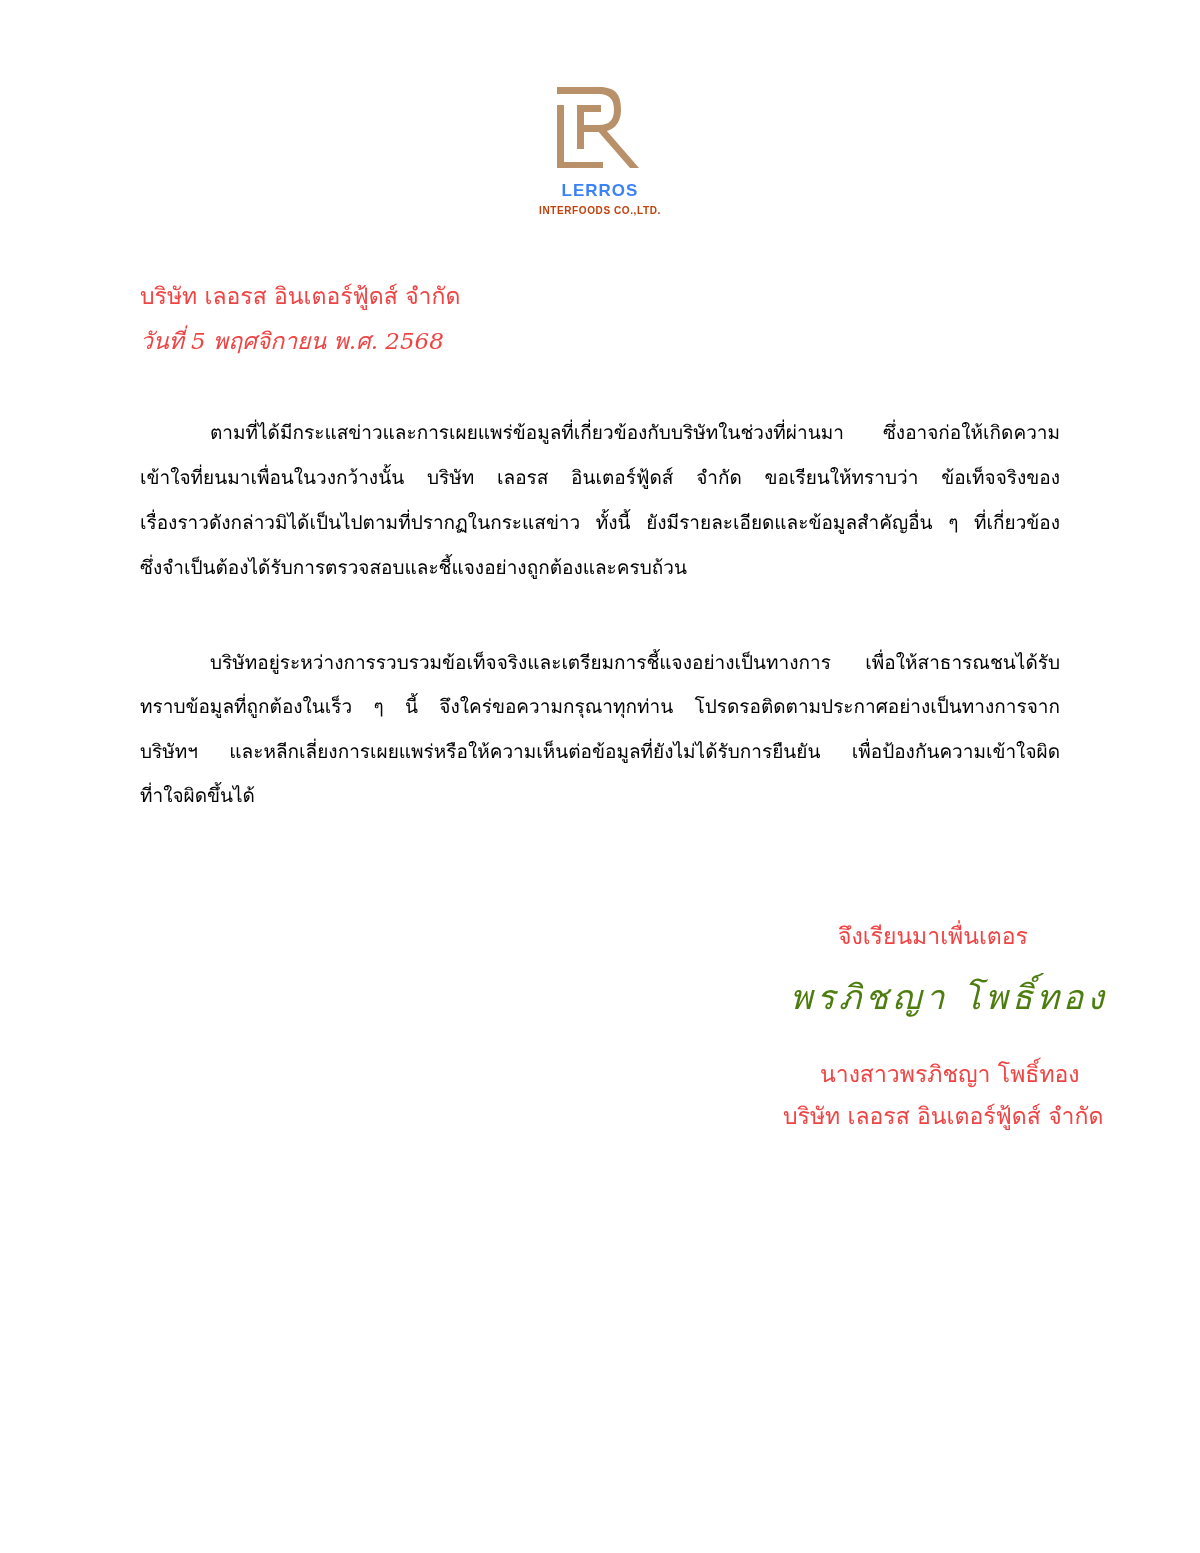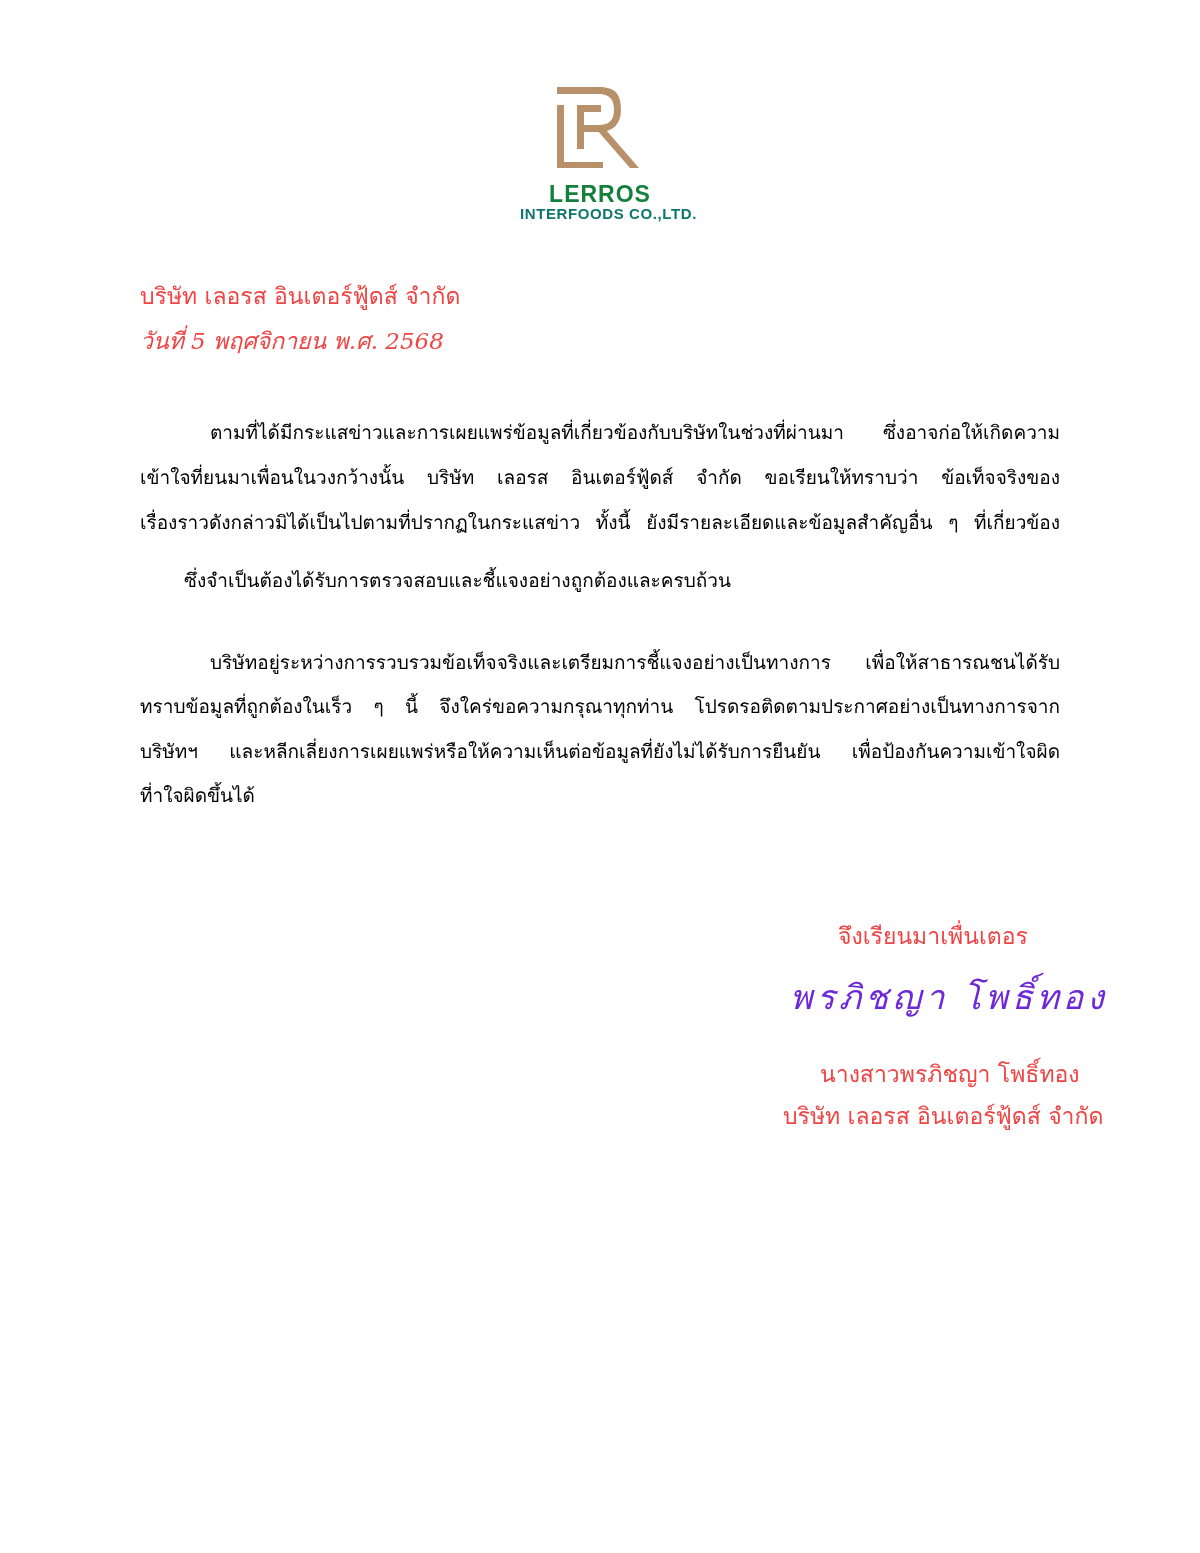--- a/index.html
+++ b/index.html
@@ -30,35 +30,35 @@
       height: 90px;
     }
     .logo-name {
       position: absolute;
       left: 0;
       top: 101px;
       width: 120px;
       text-align: center;
       font-family: "Liberation Sans", "DejaVu Sans", sans-serif;
       font-weight: bold;
-      font-size: 23px;
+      font-size: 17px;
       letter-spacing: 1px;
-      color: #15803d;
+      color: #3b82f6;
     }
     .logo-sub {
       position: absolute;
       left: -20px;
       top: 125px;
       width: 160px;
       text-align: center;
       font-family: "Liberation Sans", "DejaVu Sans", sans-serif;
       font-weight: bold;
-      font-size: 15px;
+      font-size: 10px;
       letter-spacing: 0.6px;
-      color: #0f766e;
+      color: #c2410c;
       white-space: nowrap;
     }
     .line {
       position: absolute;
       font-size: 23px;
       line-height: 24px;
       white-space: nowrap;
       color: #ef4444;
     }
     .header-company { left: 140px; top: 284px; }
@@ -80,21 +80,21 @@
     .para .pline.last { text-align-last: left; }
 
     .closing   { left: 838px; top: 924px; }
     .signature {
       position: absolute;
       left: 790px;
       top: 975px;
       font-family: "DejaVu Sans", sans-serif;
       font-size: 34px;
       line-height: 44px;
-      color: #6d28d9;
+      color: #4d7c0f;
       font-style: italic;
       white-space: nowrap;
       letter-spacing: 4px;
     }
     .signer-name { left: 808px; top: 1062px; margin-left: 12px; }
     .signer-org  { left: 783px; top: 1104px; }
   </style>
 </head>
 <body>
 
@@ -121,21 +121,21 @@
   <div class="logo-sub">INTERFOODS CO.,LTD.</div>
 </div>
 
 <div class="line header-company">บริษัท เลอรส อินเตอร์ฟู้ดส์ จำกัด</div>
 <div class="line header-date">วันที่ 5 พฤศจิกายน พ.ศ. 2568</div>
 
 <div class="para" style="top:420px;">
   <div class="pline indent" style="top:0px;">ตามที่ได้มีกระแสข่าวและการเผยแพร่ข้อมูลที่เกี่ยวข้องกับบริษัทในช่วงที่ผ่านมา ซึ่งอาจก่อให้เกิดความ</div>
   <div class="pline" style="top:45px;">เข้าใจที่ยนมาเพื่อนในวงกว้างนั้น บริษัท เลอรส อินเตอร์ฟู้ดส์ จำกัด ขอเรียนให้ทราบว่า ข้อเท็จจริงของ</div>
   <div class="pline" style="top:90px;">เรื่องราวดังกล่าวมิได้เป็นไปตามที่ปรากฏในกระแสข่าว ทั้งนี้ ยังมีรายละเอียดและข้อมูลสำคัญอื่น ๆ ที่เกี่ยวข้อง</div>
-  <div class="pline last" style="top:148px;margin-left:44px;">ซึ่งจำเป็นต้องได้รับการตรวจสอบและชี้แจงอย่างถูกต้องและครบถ้วน</div>
+  <div class="pline last" style="top:135px;">ซึ่งจำเป็นต้องได้รับการตรวจสอบและชี้แจงอย่างถูกต้องและครบถ้วน</div>
 </div>
 
 <div class="para" style="top:650px;">
   <div class="pline indent" style="top:0px;">บริษัทอยู่ระหว่างการรวบรวมข้อเท็จจริงและเตรียมการชี้แจงอย่างเป็นทางการ เพื่อให้สาธารณชนได้รับ</div>
   <div class="pline" style="top:44px;">ทราบข้อมูลที่ถูกต้องในเร็ว ๆ นี้ จึงใคร่ขอความกรุณาทุกท่าน โปรดรอติดตามประกาศอย่างเป็นทางการจาก</div>
   <div class="pline" style="top:89px;">บริษัทฯ และหลีกเลี่ยงการเผยแพร่หรือให้ความเห็นต่อข้อมูลที่ยังไม่ได้รับการยืนยัน เพื่อป้องกันความเข้าใจผิด</div>
   <div class="pline last" style="top:133px;">ที่าใจผิดขึ้นได้</div>
 </div>
 
 <div class="line closing">จึงเรียนมาเพื่นเตอร</div>

